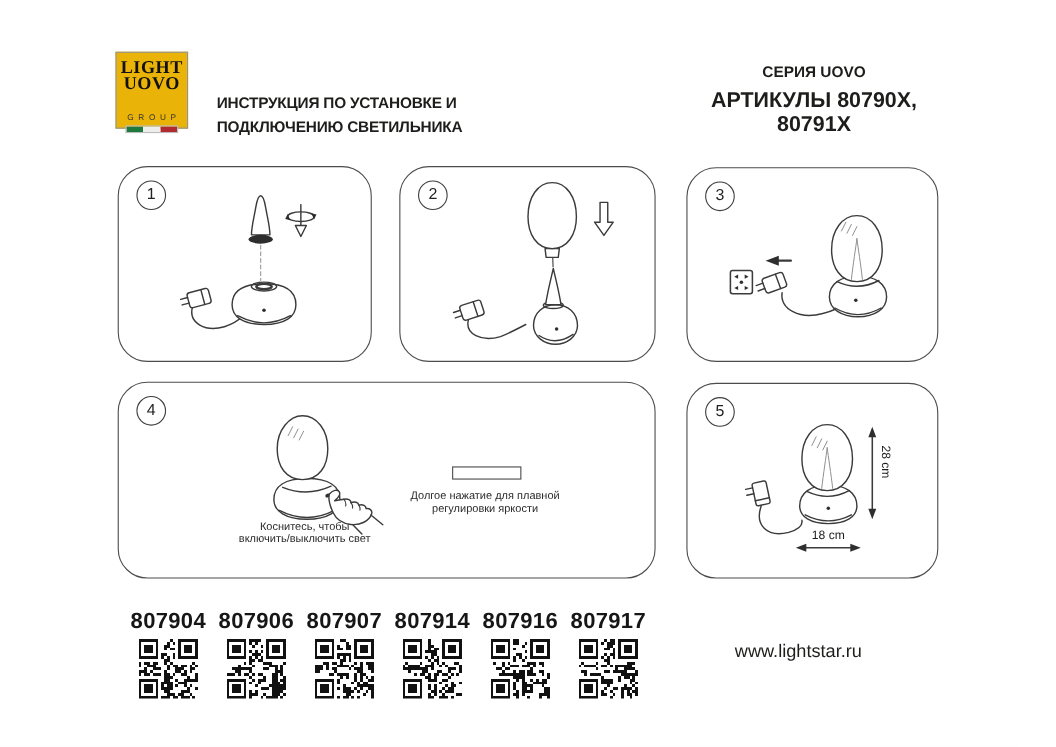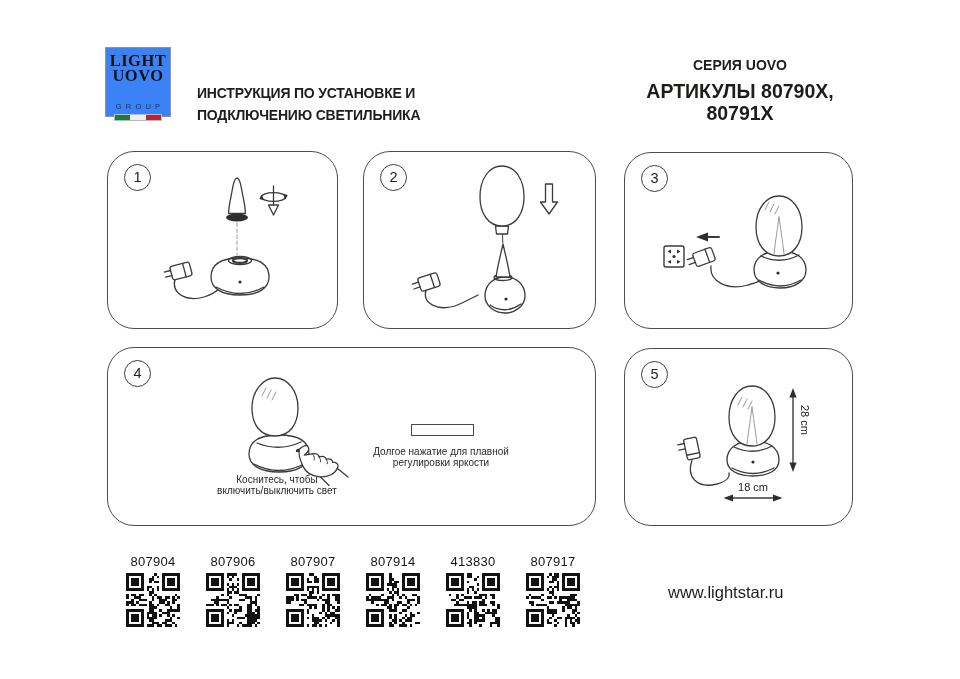--- a/index.html
+++ b/index.html
@@ -5,21 +5,21 @@
   html,body{margin:0;padding:0;background:#e9e9e9;}
   .page{
     position:relative;width:960px;height:679px;background:#ffffff;
     font-family:"Liberation Sans", sans-serif;color:#1d1d1b;overflow:hidden;
     margin:0 auto;
   }
   
   .logo-box{
     position:absolute;left:105px;top:47px;width:66px;height:70px;
     border:1.5px solid #949494;box-sizing:border-box;text-align:center;
-    padding-top:6px;background:#3b82f6;
+    padding-top:6px;background:#eab308;
   }
   .logo-word{
     font-family:"Liberation Serif", serif;font-weight:bold;
     font-size:16.5px;line-height:14.5px;letter-spacing:.5px;color:#111;
   }
   .logo-group{
     font-size:7.5px;letter-spacing:4.2px;padding-left:4px;color:#333;
     margin-top:20px;line-height:8px;
   }
   .logo-flag{
@@ -61,21 +61,21 @@
     writing-mode:vertical-rl;color:#1d1d1b;}
   .dim-w{position:absolute;left:98px;top:132px;width:60px;text-align:center;font-size:11px;color:#1d1d1b;}
   
   .ln{stroke:#3b3b3b;stroke-width:1.3;fill:none;stroke-linecap:round;stroke-linejoin:round;}
   .wf{stroke:#3b3b3b;stroke-width:1.3;fill:#ffffff;stroke-linecap:round;stroke-linejoin:round;}
   .dk{fill:#2e2e2e;stroke:none;}
   .lt{stroke:#8f8f8f;stroke-width:.9;fill:none;stroke-linecap:round;}
   .thin{stroke:#3b3b3b;stroke-width:1;fill:none;}
   
   .qr-col{position:absolute;top:554px;width:80px;text-align:center;}
-  .qr-num{font-size:13px;font-weight:normal;color:#161616;letter-spacing:.3px;}
+  .qr-num{font-size:20px;font-weight:bold;color:#161616;letter-spacing:.3px;}
   .qr-col svg{display:block;margin:4px auto 0;width:54px;height:54px;}
   .website{
     position:absolute;left:668px;top:583px;font-size:16.5px;font-weight:normal;color:#1d1d1b;
   }
 </style>
 </head>
 <body>
 
 <div class="page">
 
@@ -288,21 +288,21 @@
         <path d="M0 0h1v1h-1zM1 0h1v1h-1zM2 0h1v1h-1zM3 0h1v1h-1zM4 0h1v1h-1zM5 0h1v1h-1zM6 0h1v1h-1zM9 0h1v1h-1zM10 0h1v1h-1zM14 0h1v1h-1zM15 0h1v1h-1zM16 0h1v1h-1zM17 0h1v1h-1zM18 0h1v1h-1zM19 0h1v1h-1zM20 0h1v1h-1zM0 1h1v1h-1zM6 1h1v1h-1zM11 1h1v1h-1zM14 1h1v1h-1zM20 1h1v1h-1zM0 2h1v1h-1zM2 2h1v1h-1zM3 2h1v1h-1zM4 2h1v1h-1zM6 2h1v1h-1zM8 2h1v1h-1zM11 2h1v1h-1zM12 2h1v1h-1zM14 2h1v1h-1zM16 2h1v1h-1zM17 2h1v1h-1zM18 2h1v1h-1zM20 2h1v1h-1zM0 3h1v1h-1zM2 3h1v1h-1zM3 3h1v1h-1zM4 3h1v1h-1zM6 3h1v1h-1zM8 3h1v1h-1zM9 3h1v1h-1zM11 3h1v1h-1zM12 3h1v1h-1zM14 3h1v1h-1zM16 3h1v1h-1zM17 3h1v1h-1zM18 3h1v1h-1zM20 3h1v1h-1zM0 4h1v1h-1zM2 4h1v1h-1zM3 4h1v1h-1zM4 4h1v1h-1zM6 4h1v1h-1zM14 4h1v1h-1zM16 4h1v1h-1zM17 4h1v1h-1zM18 4h1v1h-1zM20 4h1v1h-1zM0 5h1v1h-1zM6 5h1v1h-1zM8 5h1v1h-1zM9 5h1v1h-1zM10 5h1v1h-1zM11 5h1v1h-1zM12 5h1v1h-1zM14 5h1v1h-1zM20 5h1v1h-1zM0 6h1v1h-1zM1 6h1v1h-1zM2 6h1v1h-1zM3 6h1v1h-1zM4 6h1v1h-1zM5 6h1v1h-1zM6 6h1v1h-1zM8 6h1v1h-1zM10 6h1v1h-1zM12 6h1v1h-1zM14 6h1v1h-1zM15 6h1v1h-1zM16 6h1v1h-1zM17 6h1v1h-1zM18 6h1v1h-1zM19 6h1v1h-1zM20 6h1v1h-1zM9 7h1v1h-1zM10 7h1v1h-1zM12 7h1v1h-1zM3 8h1v1h-1zM4 8h1v1h-1zM6 8h1v1h-1zM7 8h1v1h-1zM9 8h1v1h-1zM14 8h1v1h-1zM16 8h1v1h-1zM18 8h1v1h-1zM19 8h1v1h-1zM20 8h1v1h-1zM0 9h1v1h-1zM1 9h1v1h-1zM2 9h1v1h-1zM4 9h1v1h-1zM8 9h1v1h-1zM9 9h1v1h-1zM10 9h1v1h-1zM11 9h1v1h-1zM13 9h1v1h-1zM16 9h1v1h-1zM19 9h1v1h-1zM20 9h1v1h-1zM0 10h1v1h-1zM1 10h1v1h-1zM2 10h1v1h-1zM4 10h1v1h-1zM6 10h1v1h-1zM7 10h1v1h-1zM12 10h1v1h-1zM14 10h1v1h-1zM15 10h1v1h-1zM16 10h1v1h-1zM19 10h1v1h-1zM20 10h1v1h-1zM0 11h1v1h-1zM1 11h1v1h-1zM7 11h1v1h-1zM15 11h1v1h-1zM16 11h1v1h-1zM20 11h1v1h-1zM5 12h1v1h-1zM6 12h1v1h-1zM8 12h1v1h-1zM9 12h1v1h-1zM10 12h1v1h-1zM11 12h1v1h-1zM14 12h1v1h-1zM16 12h1v1h-1zM17 12h1v1h-1zM9 13h1v1h-1zM11 13h1v1h-1zM14 13h1v1h-1zM16 13h1v1h-1zM18 13h1v1h-1zM20 13h1v1h-1zM0 14h1v1h-1zM1 14h1v1h-1zM2 14h1v1h-1zM3 14h1v1h-1zM4 14h1v1h-1zM5 14h1v1h-1zM6 14h1v1h-1zM8 14h1v1h-1zM14 14h1v1h-1zM16 14h1v1h-1zM19 14h1v1h-1zM20 14h1v1h-1zM0 15h1v1h-1zM6 15h1v1h-1zM8 15h1v1h-1zM13 15h1v1h-1zM15 15h1v1h-1zM17 15h1v1h-1zM18 15h1v1h-1zM0 16h1v1h-1zM2 16h1v1h-1zM3 16h1v1h-1zM4 16h1v1h-1zM6 16h1v1h-1zM10 16h1v1h-1zM15 16h1v1h-1zM16 16h1v1h-1zM17 16h1v1h-1zM18 16h1v1h-1zM19 16h1v1h-1zM20 16h1v1h-1zM0 17h1v1h-1zM2 17h1v1h-1zM3 17h1v1h-1zM4 17h1v1h-1zM6 17h1v1h-1zM8 17h1v1h-1zM10 17h1v1h-1zM11 17h1v1h-1zM12 17h1v1h-1zM14 17h1v1h-1zM16 17h1v1h-1zM19 17h1v1h-1zM20 17h1v1h-1zM0 18h1v1h-1zM2 18h1v1h-1zM3 18h1v1h-1zM4 18h1v1h-1zM6 18h1v1h-1zM10 18h1v1h-1zM11 18h1v1h-1zM12 18h1v1h-1zM13 18h1v1h-1zM15 18h1v1h-1zM18 18h1v1h-1zM20 18h1v1h-1zM0 19h1v1h-1zM6 19h1v1h-1zM11 19h1v1h-1zM12 19h1v1h-1zM17 19h1v1h-1zM20 19h1v1h-1zM0 20h1v1h-1zM1 20h1v1h-1zM2 20h1v1h-1zM3 20h1v1h-1zM4 20h1v1h-1zM5 20h1v1h-1zM6 20h1v1h-1zM8 20h1v1h-1zM10 20h1v1h-1zM11 20h1v1h-1zM13 20h1v1h-1zM15 20h1v1h-1zM20 20h1v1h-1z" fill="#111"></path>
       </svg>
   </div>
   <div class="qr-col" style="left:353px">
     <div class="qr-num">807914</div>
     <svg class="qr" viewBox="0 0 21 21" shape-rendering="crispEdges">
         <path d="M0 0h1v1h-1zM1 0h1v1h-1zM2 0h1v1h-1zM3 0h1v1h-1zM4 0h1v1h-1zM5 0h1v1h-1zM6 0h1v1h-1zM9 0h1v1h-1zM14 0h1v1h-1zM15 0h1v1h-1zM16 0h1v1h-1zM17 0h1v1h-1zM18 0h1v1h-1zM19 0h1v1h-1zM20 0h1v1h-1zM0 1h1v1h-1zM6 1h1v1h-1zM9 1h1v1h-1zM14 1h1v1h-1zM20 1h1v1h-1zM0 2h1v1h-1zM2 2h1v1h-1zM3 2h1v1h-1zM4 2h1v1h-1zM6 2h1v1h-1zM9 2h1v1h-1zM10 2h1v1h-1zM14 2h1v1h-1zM16 2h1v1h-1zM17 2h1v1h-1zM18 2h1v1h-1zM20 2h1v1h-1zM0 3h1v1h-1zM2 3h1v1h-1zM3 3h1v1h-1zM4 3h1v1h-1zM6 3h1v1h-1zM9 3h1v1h-1zM11 3h1v1h-1zM12 3h1v1h-1zM14 3h1v1h-1zM16 3h1v1h-1zM17 3h1v1h-1zM18 3h1v1h-1zM20 3h1v1h-1zM0 4h1v1h-1zM2 4h1v1h-1zM3 4h1v1h-1zM4 4h1v1h-1zM6 4h1v1h-1zM8 4h1v1h-1zM9 4h1v1h-1zM10 4h1v1h-1zM11 4h1v1h-1zM14 4h1v1h-1zM16 4h1v1h-1zM17 4h1v1h-1zM18 4h1v1h-1zM20 4h1v1h-1zM0 5h1v1h-1zM6 5h1v1h-1zM10 5h1v1h-1zM11 5h1v1h-1zM14 5h1v1h-1zM20 5h1v1h-1zM0 6h1v1h-1zM1 6h1v1h-1zM2 6h1v1h-1zM3 6h1v1h-1zM4 6h1v1h-1zM5 6h1v1h-1zM6 6h1v1h-1zM8 6h1v1h-1zM10 6h1v1h-1zM12 6h1v1h-1zM14 6h1v1h-1zM15 6h1v1h-1zM16 6h1v1h-1zM17 6h1v1h-1zM18 6h1v1h-1zM19 6h1v1h-1zM20 6h1v1h-1zM9 7h1v1h-1zM11 7h1v1h-1zM12 7h1v1h-1zM1 8h1v1h-1zM6 8h1v1h-1zM10 8h1v1h-1zM12 8h1v1h-1zM14 8h1v1h-1zM18 8h1v1h-1zM19 8h1v1h-1zM0 9h1v1h-1zM2 9h1v1h-1zM3 9h1v1h-1zM4 9h1v1h-1zM5 9h1v1h-1zM8 9h1v1h-1zM9 9h1v1h-1zM10 9h1v1h-1zM13 9h1v1h-1zM15 9h1v1h-1zM20 9h1v1h-1zM0 10h1v1h-1zM1 10h1v1h-1zM2 10h1v1h-1zM3 10h1v1h-1zM4 10h1v1h-1zM5 10h1v1h-1zM6 10h1v1h-1zM7 10h1v1h-1zM8 10h1v1h-1zM10 10h1v1h-1zM16 10h1v1h-1zM17 10h1v1h-1zM18 10h1v1h-1zM20 10h1v1h-1zM2 11h1v1h-1zM7 11h1v1h-1zM8 11h1v1h-1zM12 11h1v1h-1zM13 11h1v1h-1zM16 11h1v1h-1zM20 11h1v1h-1zM4 12h1v1h-1zM6 12h1v1h-1zM7 12h1v1h-1zM9 12h1v1h-1zM11 12h1v1h-1zM12 12h1v1h-1zM14 12h1v1h-1zM15 12h1v1h-1zM17 12h1v1h-1zM19 12h1v1h-1zM8 13h1v1h-1zM9 13h1v1h-1zM11 13h1v1h-1zM16 13h1v1h-1zM0 14h1v1h-1zM1 14h1v1h-1zM2 14h1v1h-1zM3 14h1v1h-1zM4 14h1v1h-1zM5 14h1v1h-1zM6 14h1v1h-1zM9 14h1v1h-1zM10 14h1v1h-1zM11 14h1v1h-1zM14 14h1v1h-1zM15 14h1v1h-1zM0 15h1v1h-1zM6 15h1v1h-1zM13 15h1v1h-1zM17 15h1v1h-1zM20 15h1v1h-1zM0 16h1v1h-1zM2 16h1v1h-1zM3 16h1v1h-1zM4 16h1v1h-1zM6 16h1v1h-1zM9 16h1v1h-1zM11 16h1v1h-1zM15 16h1v1h-1zM17 16h1v1h-1zM18 16h1v1h-1zM0 17h1v1h-1zM2 17h1v1h-1zM3 17h1v1h-1zM4 17h1v1h-1zM6 17h1v1h-1zM9 17h1v1h-1zM11 17h1v1h-1zM14 17h1v1h-1zM16 17h1v1h-1zM17 17h1v1h-1zM0 18h1v1h-1zM2 18h1v1h-1zM3 18h1v1h-1zM4 18h1v1h-1zM6 18h1v1h-1zM10 18h1v1h-1zM11 18h1v1h-1zM13 18h1v1h-1zM15 18h1v1h-1zM16 18h1v1h-1zM17 18h1v1h-1zM0 19h1v1h-1zM6 19h1v1h-1zM9 19h1v1h-1zM11 19h1v1h-1zM14 19h1v1h-1zM19 19h1v1h-1zM20 19h1v1h-1zM0 20h1v1h-1zM1 20h1v1h-1zM2 20h1v1h-1zM3 20h1v1h-1zM4 20h1v1h-1zM5 20h1v1h-1zM6 20h1v1h-1zM9 20h1v1h-1zM10 20h1v1h-1zM13 20h1v1h-1zM14 20h1v1h-1zM15 20h1v1h-1zM17 20h1v1h-1z" fill="#111"></path>
       </svg>
   </div>
   <div class="qr-col" style="left:433px">
-    <div class="qr-num">413830</div>
+    <div class="qr-num">807916</div>
     <svg class="qr" viewBox="0 0 21 21" shape-rendering="crispEdges">
         <path d="M0 0h1v1h-1zM1 0h1v1h-1zM2 0h1v1h-1zM3 0h1v1h-1zM4 0h1v1h-1zM5 0h1v1h-1zM6 0h1v1h-1zM8 0h1v1h-1zM9 0h1v1h-1zM14 0h1v1h-1zM15 0h1v1h-1zM16 0h1v1h-1zM17 0h1v1h-1zM18 0h1v1h-1zM19 0h1v1h-1zM20 0h1v1h-1zM0 1h1v1h-1zM6 1h1v1h-1zM8 1h1v1h-1zM9 1h1v1h-1zM12 1h1v1h-1zM14 1h1v1h-1zM20 1h1v1h-1zM0 2h1v1h-1zM2 2h1v1h-1zM3 2h1v1h-1zM4 2h1v1h-1zM6 2h1v1h-1zM11 2h1v1h-1zM14 2h1v1h-1zM16 2h1v1h-1zM17 2h1v1h-1zM18 2h1v1h-1zM20 2h1v1h-1zM0 3h1v1h-1zM2 3h1v1h-1zM3 3h1v1h-1zM4 3h1v1h-1zM6 3h1v1h-1zM8 3h1v1h-1zM14 3h1v1h-1zM16 3h1v1h-1zM17 3h1v1h-1zM18 3h1v1h-1zM20 3h1v1h-1zM0 4h1v1h-1zM2 4h1v1h-1zM3 4h1v1h-1zM4 4h1v1h-1zM6 4h1v1h-1zM12 4h1v1h-1zM14 4h1v1h-1zM16 4h1v1h-1zM17 4h1v1h-1zM18 4h1v1h-1zM20 4h1v1h-1zM0 5h1v1h-1zM6 5h1v1h-1zM9 5h1v1h-1zM10 5h1v1h-1zM14 5h1v1h-1zM20 5h1v1h-1zM0 6h1v1h-1zM1 6h1v1h-1zM2 6h1v1h-1zM3 6h1v1h-1zM4 6h1v1h-1zM5 6h1v1h-1zM6 6h1v1h-1zM8 6h1v1h-1zM10 6h1v1h-1zM12 6h1v1h-1zM14 6h1v1h-1zM15 6h1v1h-1zM16 6h1v1h-1zM17 6h1v1h-1zM18 6h1v1h-1zM19 6h1v1h-1zM20 6h1v1h-1zM8 7h1v1h-1zM11 7h1v1h-1zM1 8h1v1h-1zM4 8h1v1h-1zM6 8h1v1h-1zM13 8h1v1h-1zM14 8h1v1h-1zM15 8h1v1h-1zM17 8h1v1h-1zM18 8h1v1h-1zM4 9h1v1h-1zM7 9h1v1h-1zM8 9h1v1h-1zM9 9h1v1h-1zM11 9h1v1h-1zM12 9h1v1h-1zM13 9h1v1h-1zM15 9h1v1h-1zM18 9h1v1h-1zM2 10h1v1h-1zM3 10h1v1h-1zM5 10h1v1h-1zM6 10h1v1h-1zM14 10h1v1h-1zM4 11h1v1h-1zM8 11h1v1h-1zM10 11h1v1h-1zM11 11h1v1h-1zM13 11h1v1h-1zM14 11h1v1h-1zM17 11h1v1h-1zM18 11h1v1h-1zM3 12h1v1h-1zM4 12h1v1h-1zM5 12h1v1h-1zM6 12h1v1h-1zM7 12h1v1h-1zM8 12h1v1h-1zM9 12h1v1h-1zM10 12h1v1h-1zM11 12h1v1h-1zM13 12h1v1h-1zM14 12h1v1h-1zM15 12h1v1h-1zM18 12h1v1h-1zM20 12h1v1h-1zM8 13h1v1h-1zM9 13h1v1h-1zM10 13h1v1h-1zM11 13h1v1h-1zM20 13h1v1h-1zM0 14h1v1h-1zM1 14h1v1h-1zM2 14h1v1h-1zM3 14h1v1h-1zM4 14h1v1h-1zM5 14h1v1h-1zM6 14h1v1h-1zM9 14h1v1h-1zM11 14h1v1h-1zM14 14h1v1h-1zM16 14h1v1h-1zM18 14h1v1h-1zM19 14h1v1h-1zM0 15h1v1h-1zM6 15h1v1h-1zM8 15h1v1h-1zM11 15h1v1h-1zM12 15h1v1h-1zM15 15h1v1h-1zM16 15h1v1h-1zM17 15h1v1h-1zM18 15h1v1h-1zM19 15h1v1h-1zM0 16h1v1h-1zM2 16h1v1h-1zM3 16h1v1h-1zM4 16h1v1h-1zM6 16h1v1h-1zM8 16h1v1h-1zM11 16h1v1h-1zM12 16h1v1h-1zM13 16h1v1h-1zM14 16h1v1h-1zM18 16h1v1h-1zM0 17h1v1h-1zM2 17h1v1h-1zM3 17h1v1h-1zM4 17h1v1h-1zM6 17h1v1h-1zM8 17h1v1h-1zM11 17h1v1h-1zM12 17h1v1h-1zM14 17h1v1h-1zM19 17h1v1h-1zM20 17h1v1h-1zM0 18h1v1h-1zM2 18h1v1h-1zM3 18h1v1h-1zM4 18h1v1h-1zM6 18h1v1h-1zM9 18h1v1h-1zM11 18h1v1h-1zM12 18h1v1h-1zM13 18h1v1h-1zM14 18h1v1h-1zM19 18h1v1h-1zM20 18h1v1h-1zM0 19h1v1h-1zM6 19h1v1h-1zM8 19h1v1h-1zM9 19h1v1h-1zM11 19h1v1h-1zM17 19h1v1h-1zM18 19h1v1h-1zM19 19h1v1h-1zM20 19h1v1h-1zM0 20h1v1h-1zM1 20h1v1h-1zM2 20h1v1h-1zM3 20h1v1h-1zM4 20h1v1h-1zM5 20h1v1h-1zM6 20h1v1h-1zM9 20h1v1h-1zM13 20h1v1h-1zM17 20h1v1h-1zM20 20h1v1h-1z" fill="#111"></path>
       </svg>
   </div>
   <div class="qr-col" style="left:513px">
     <div class="qr-num">807917</div>
     <svg class="qr" viewBox="0 0 21 21" shape-rendering="crispEdges">
         <path d="M0 0h1v1h-1zM1 0h1v1h-1zM2 0h1v1h-1zM3 0h1v1h-1zM4 0h1v1h-1zM5 0h1v1h-1zM6 0h1v1h-1zM9 0h1v1h-1zM11 0h1v1h-1zM12 0h1v1h-1zM14 0h1v1h-1zM15 0h1v1h-1zM16 0h1v1h-1zM17 0h1v1h-1zM18 0h1v1h-1zM19 0h1v1h-1zM20 0h1v1h-1zM0 1h1v1h-1zM6 1h1v1h-1zM8 1h1v1h-1zM10 1h1v1h-1zM11 1h1v1h-1zM12 1h1v1h-1zM14 1h1v1h-1zM20 1h1v1h-1zM0 2h1v1h-1zM2 2h1v1h-1zM3 2h1v1h-1zM4 2h1v1h-1zM6 2h1v1h-1zM10 2h1v1h-1zM11 2h1v1h-1zM14 2h1v1h-1zM16 2h1v1h-1zM17 2h1v1h-1zM18 2h1v1h-1zM20 2h1v1h-1zM0 3h1v1h-1zM2 3h1v1h-1zM3 3h1v1h-1zM4 3h1v1h-1zM6 3h1v1h-1zM9 3h1v1h-1zM10 3h1v1h-1zM12 3h1v1h-1zM14 3h1v1h-1zM16 3h1v1h-1zM17 3h1v1h-1zM18 3h1v1h-1zM20 3h1v1h-1zM0 4h1v1h-1zM2 4h1v1h-1zM3 4h1v1h-1zM4 4h1v1h-1zM6 4h1v1h-1zM12 4h1v1h-1zM14 4h1v1h-1zM16 4h1v1h-1zM17 4h1v1h-1zM18 4h1v1h-1zM20 4h1v1h-1zM0 5h1v1h-1zM6 5h1v1h-1zM9 5h1v1h-1zM11 5h1v1h-1zM12 5h1v1h-1zM14 5h1v1h-1zM20 5h1v1h-1zM0 6h1v1h-1zM1 6h1v1h-1zM2 6h1v1h-1zM3 6h1v1h-1zM4 6h1v1h-1zM5 6h1v1h-1zM6 6h1v1h-1zM8 6h1v1h-1zM10 6h1v1h-1zM12 6h1v1h-1zM14 6h1v1h-1zM15 6h1v1h-1zM16 6h1v1h-1zM17 6h1v1h-1zM18 6h1v1h-1zM19 6h1v1h-1zM20 6h1v1h-1zM9 7h1v1h-1zM10 7h1v1h-1zM1 8h1v1h-1zM6 8h1v1h-1zM10 8h1v1h-1zM17 8h1v1h-1zM18 8h1v1h-1zM19 8h1v1h-1zM0 9h1v1h-1zM2 9h1v1h-1zM3 9h1v1h-1zM4 9h1v1h-1zM5 9h1v1h-1zM8 9h1v1h-1zM9 9h1v1h-1zM11 9h1v1h-1zM13 9h1v1h-1zM14 9h1v1h-1zM15 9h1v1h-1zM16 9h1v1h-1zM17 9h1v1h-1zM18 9h1v1h-1zM6 10h1v1h-1zM13 10h1v1h-1zM16 10h1v1h-1zM17 10h1v1h-1zM18 10h1v1h-1zM19 10h1v1h-1zM1 11h1v1h-1zM2 11h1v1h-1zM9 11h1v1h-1zM10 11h1v1h-1zM12 11h1v1h-1zM13 11h1v1h-1zM14 11h1v1h-1zM15 11h1v1h-1zM16 11h1v1h-1zM20 11h1v1h-1zM2 12h1v1h-1zM4 12h1v1h-1zM5 12h1v1h-1zM6 12h1v1h-1zM7 12h1v1h-1zM15 12h1v1h-1zM16 12h1v1h-1zM17 12h1v1h-1zM18 12h1v1h-1zM19 12h1v1h-1zM20 12h1v1h-1zM8 13h1v1h-1zM14 13h1v1h-1zM16 13h1v1h-1zM17 13h1v1h-1zM19 13h1v1h-1zM0 14h1v1h-1zM1 14h1v1h-1zM2 14h1v1h-1zM3 14h1v1h-1zM4 14h1v1h-1zM5 14h1v1h-1zM6 14h1v1h-1zM8 14h1v1h-1zM9 14h1v1h-1zM10 14h1v1h-1zM11 14h1v1h-1zM14 14h1v1h-1zM18 14h1v1h-1zM19 14h1v1h-1zM0 15h1v1h-1zM6 15h1v1h-1zM8 15h1v1h-1zM9 15h1v1h-1zM10 15h1v1h-1zM11 15h1v1h-1zM18 15h1v1h-1zM20 15h1v1h-1zM0 16h1v1h-1zM2 16h1v1h-1zM3 16h1v1h-1zM4 16h1v1h-1zM6 16h1v1h-1zM10 16h1v1h-1zM16 16h1v1h-1zM19 16h1v1h-1zM0 17h1v1h-1zM2 17h1v1h-1zM3 17h1v1h-1zM4 17h1v1h-1zM6 17h1v1h-1zM9 17h1v1h-1zM12 17h1v1h-1zM13 17h1v1h-1zM15 17h1v1h-1zM16 17h1v1h-1zM17 17h1v1h-1zM18 17h1v1h-1zM20 17h1v1h-1zM0 18h1v1h-1zM2 18h1v1h-1zM3 18h1v1h-1zM4 18h1v1h-1zM6 18h1v1h-1zM8 18h1v1h-1zM11 18h1v1h-1zM15 18h1v1h-1zM17 18h1v1h-1zM19 18h1v1h-1zM20 18h1v1h-1zM0 19h1v1h-1zM6 19h1v1h-1zM8 19h1v1h-1zM9 19h1v1h-1zM12 19h1v1h-1zM15 19h1v1h-1zM17 19h1v1h-1zM18 19h1v1h-1zM20 19h1v1h-1zM0 20h1v1h-1zM1 20h1v1h-1zM2 20h1v1h-1zM3 20h1v1h-1zM4 20h1v1h-1zM5 20h1v1h-1zM6 20h1v1h-1zM11 20h1v1h-1zM15 20h1v1h-1zM18 20h1v1h-1z" fill="#111"></path>
       </svg>
   </div>

